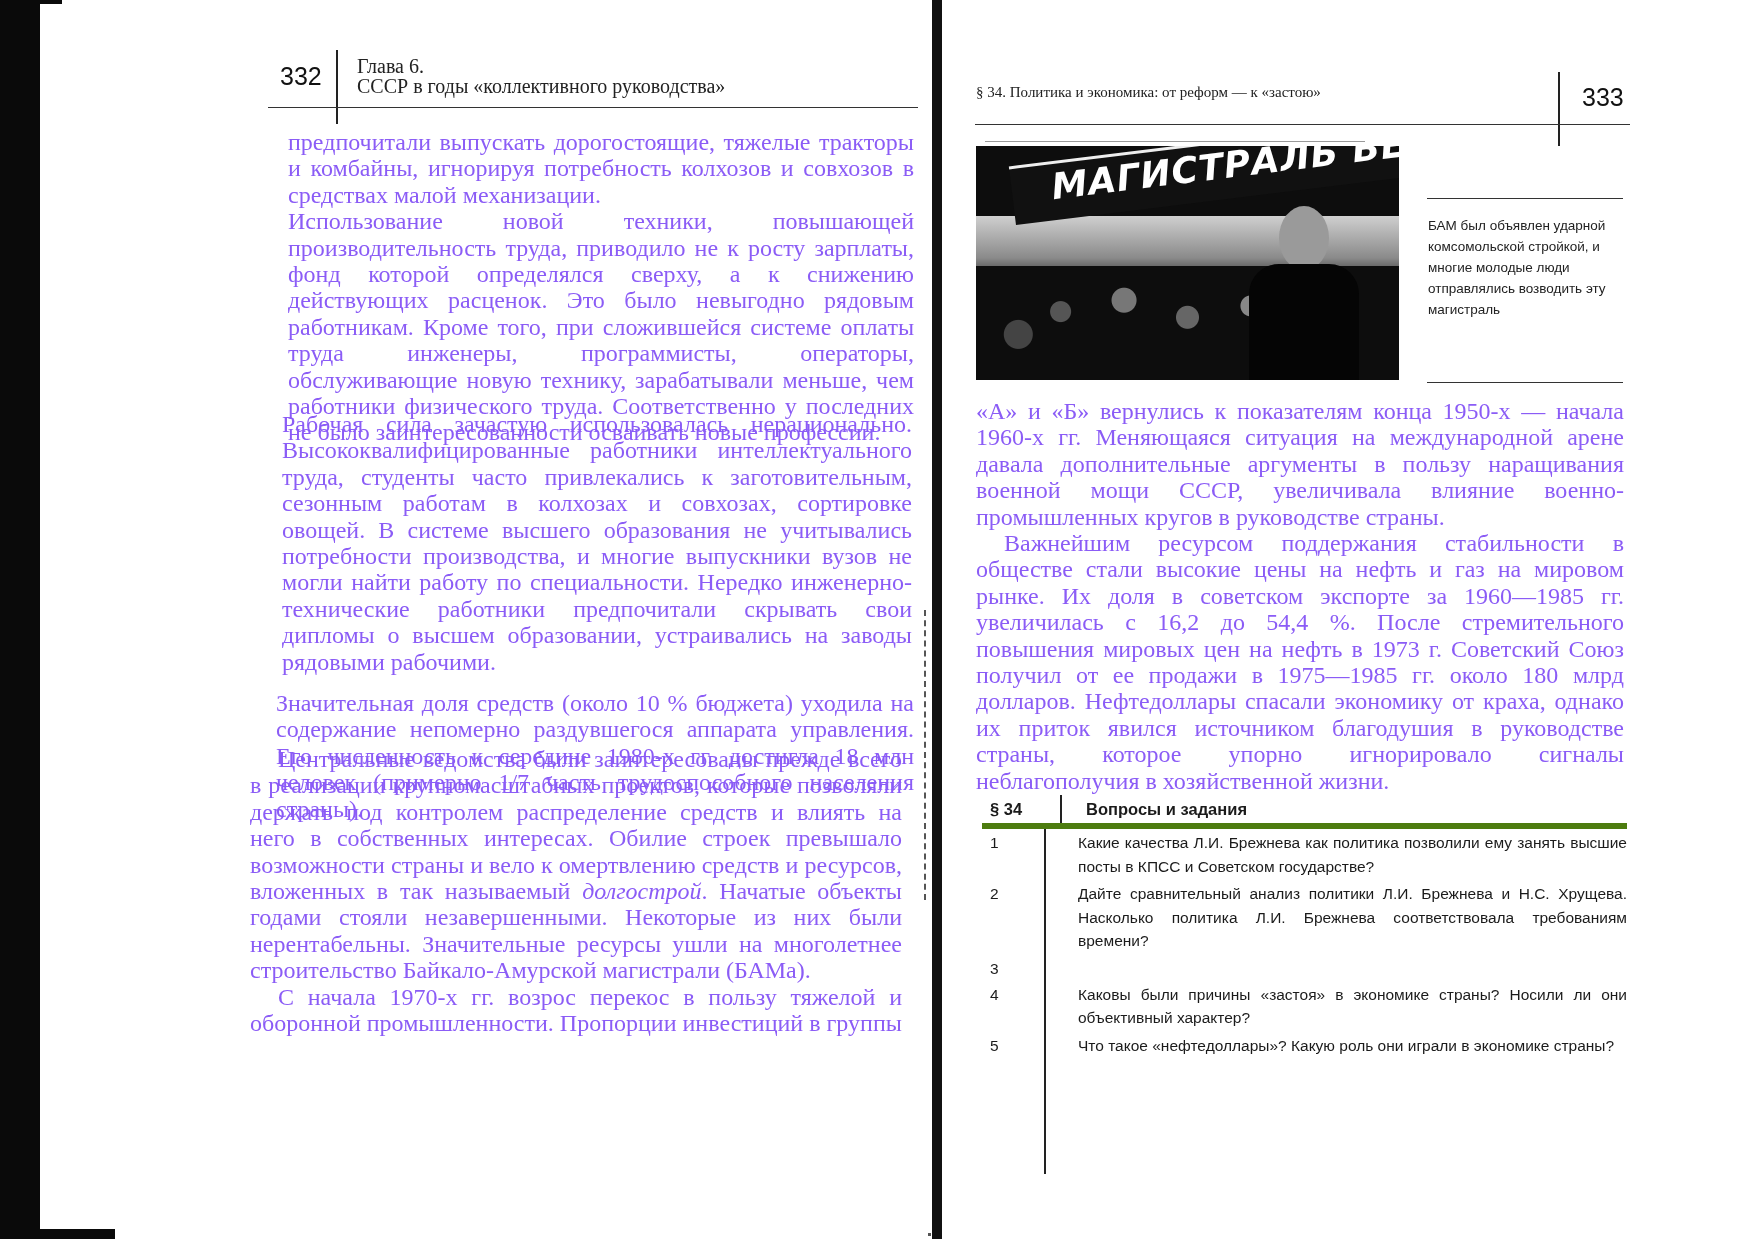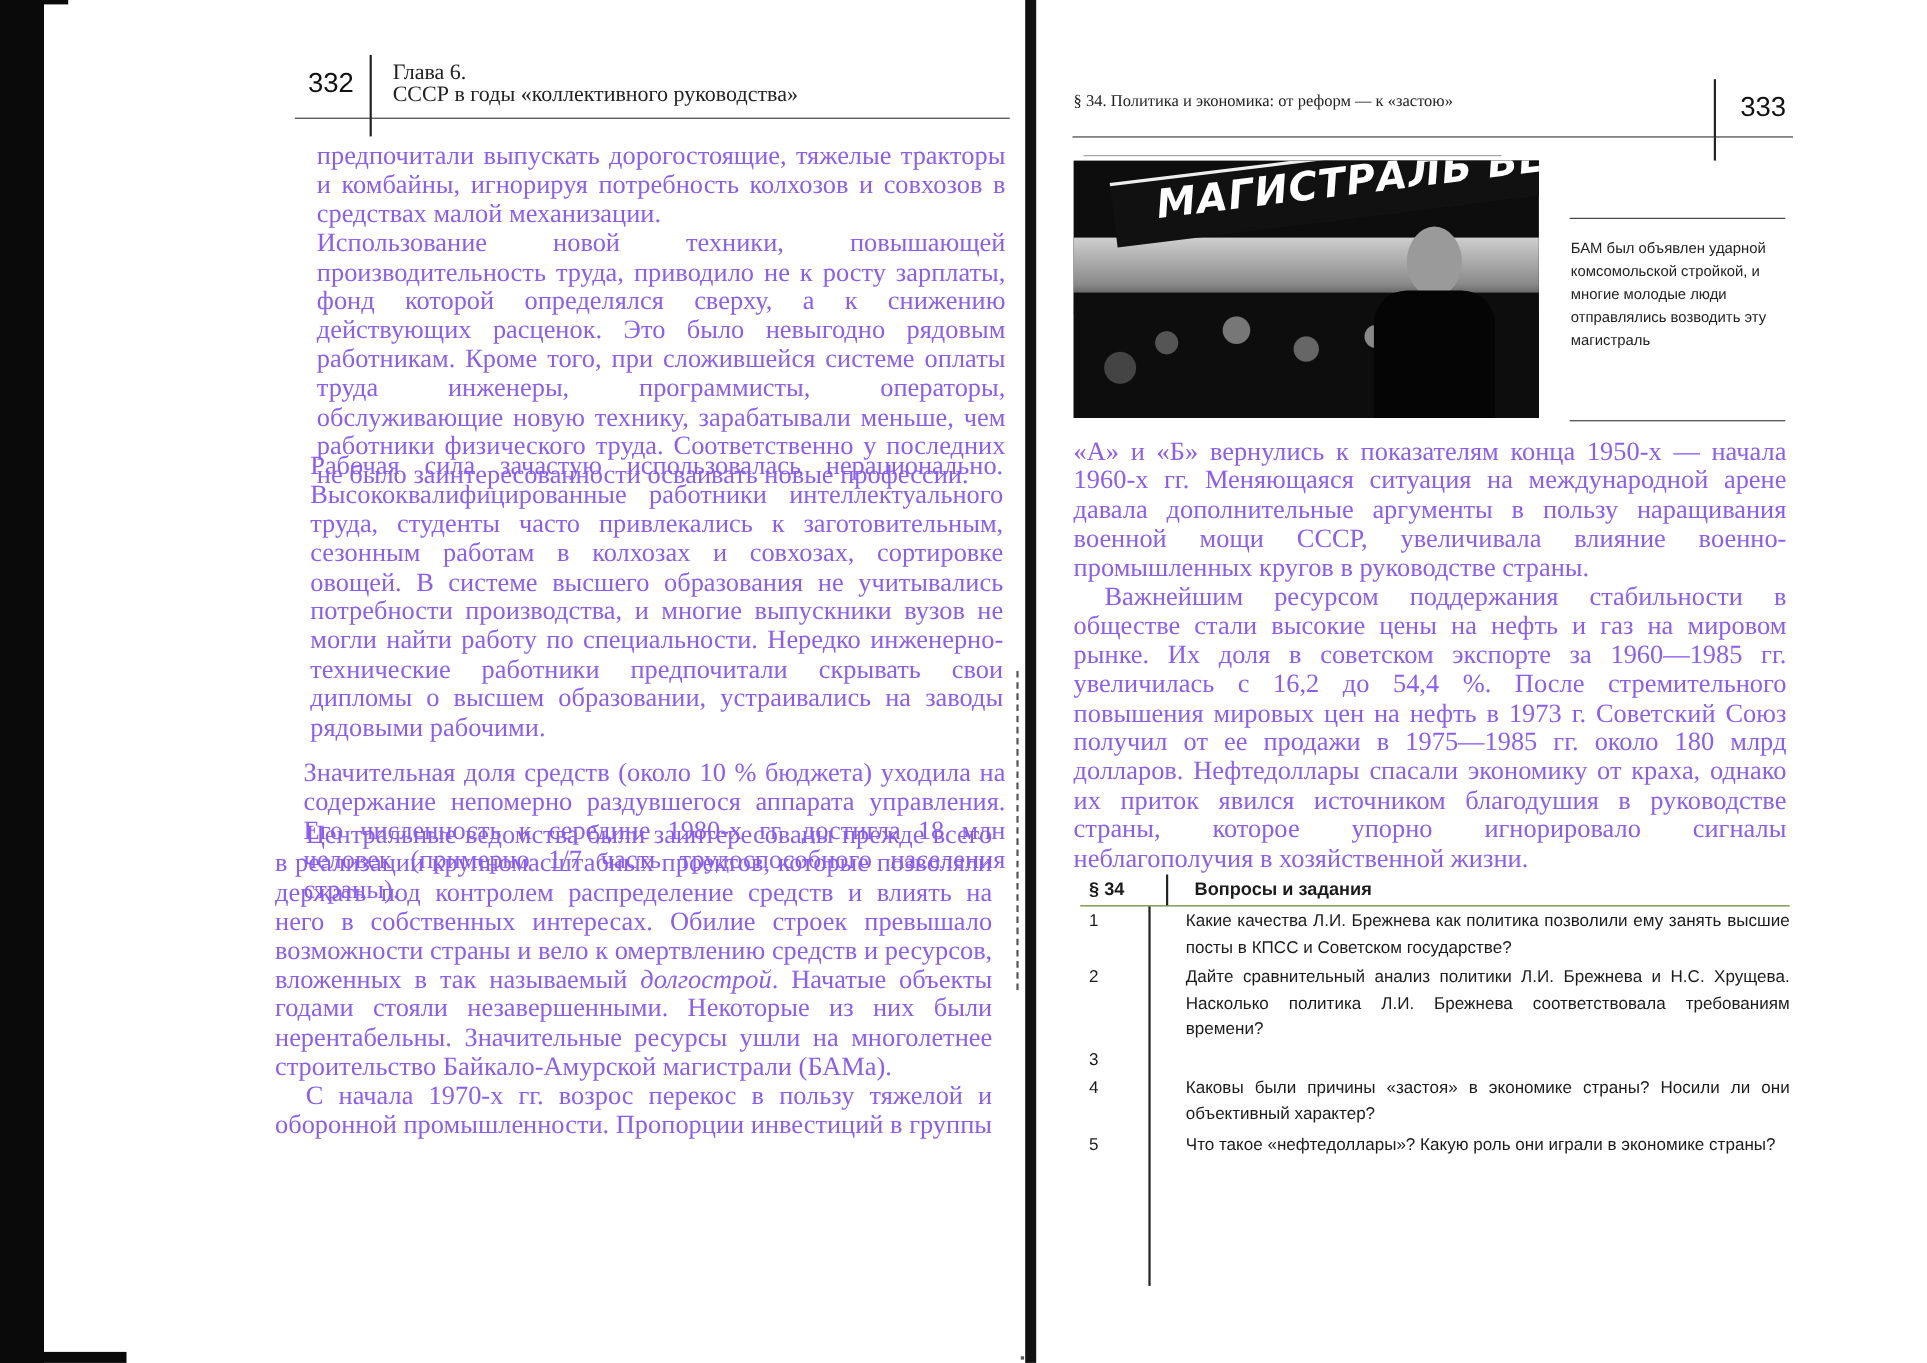--- a/index.html
+++ b/index.html
@@ -75,21 +75,21 @@
 
   .caption-rule { position:absolute; left: 1427px; top: 198px; width: 196px; height: 1px; background:#333; }
   .caption-rule-b { position:absolute; left: 1427px; top: 382px; width: 196px; height: 1px; background:#333; }
   .caption {
     position:absolute; left: 1428px; top: 205px; width: 196px;
     font-family: "Liberation Sans", sans-serif; font-size: 13.5px; line-height: 21px; color:#222;margin-top:10px;
   }
 
   
   .qa { position:absolute; left: 982px; top: 795px; width: 645px; font-family: "Liberation Sans", sans-serif; color:#1b1b1b; }
-  .qa-head { display:flex; font-weight: bold; font-size: 16.5px; height: 28px; align-items: center; border-bottom: 1px solid #4d7c0f; }
+  .qa-head { display:flex; font-weight: bold; font-size: 16.5px; height: 28px; align-items: center; border-bottom: 6px solid #4d7c0f; }
   .qa-num-col { width: 70px; padding-left: 8px; }
   .qa-sep { width: 2px; align-self: stretch; background:#222; margin-right: 24px; }
   .qa-body { position: relative; }
   .qa-vline { position:absolute; left: 62px; top: 0; width: 2px; height: 345px; background:#222; }
   .qa-row { display:flex; font-size: 15.5px; line-height: 23.6px; }
   .qa-row .qa-n { width: 88px; padding-left: 8px; flex: none; padding-top: 2px; }
   .qa-row .qa-t { flex: 1; text-align: justify; padding-top: 2px; padding-bottom: 2px; }
   .bottom-dot { position:absolute; left: 928px; top: 1233px; width: 3px; height: 3px; background:#555; }
 </style>
 </head>

